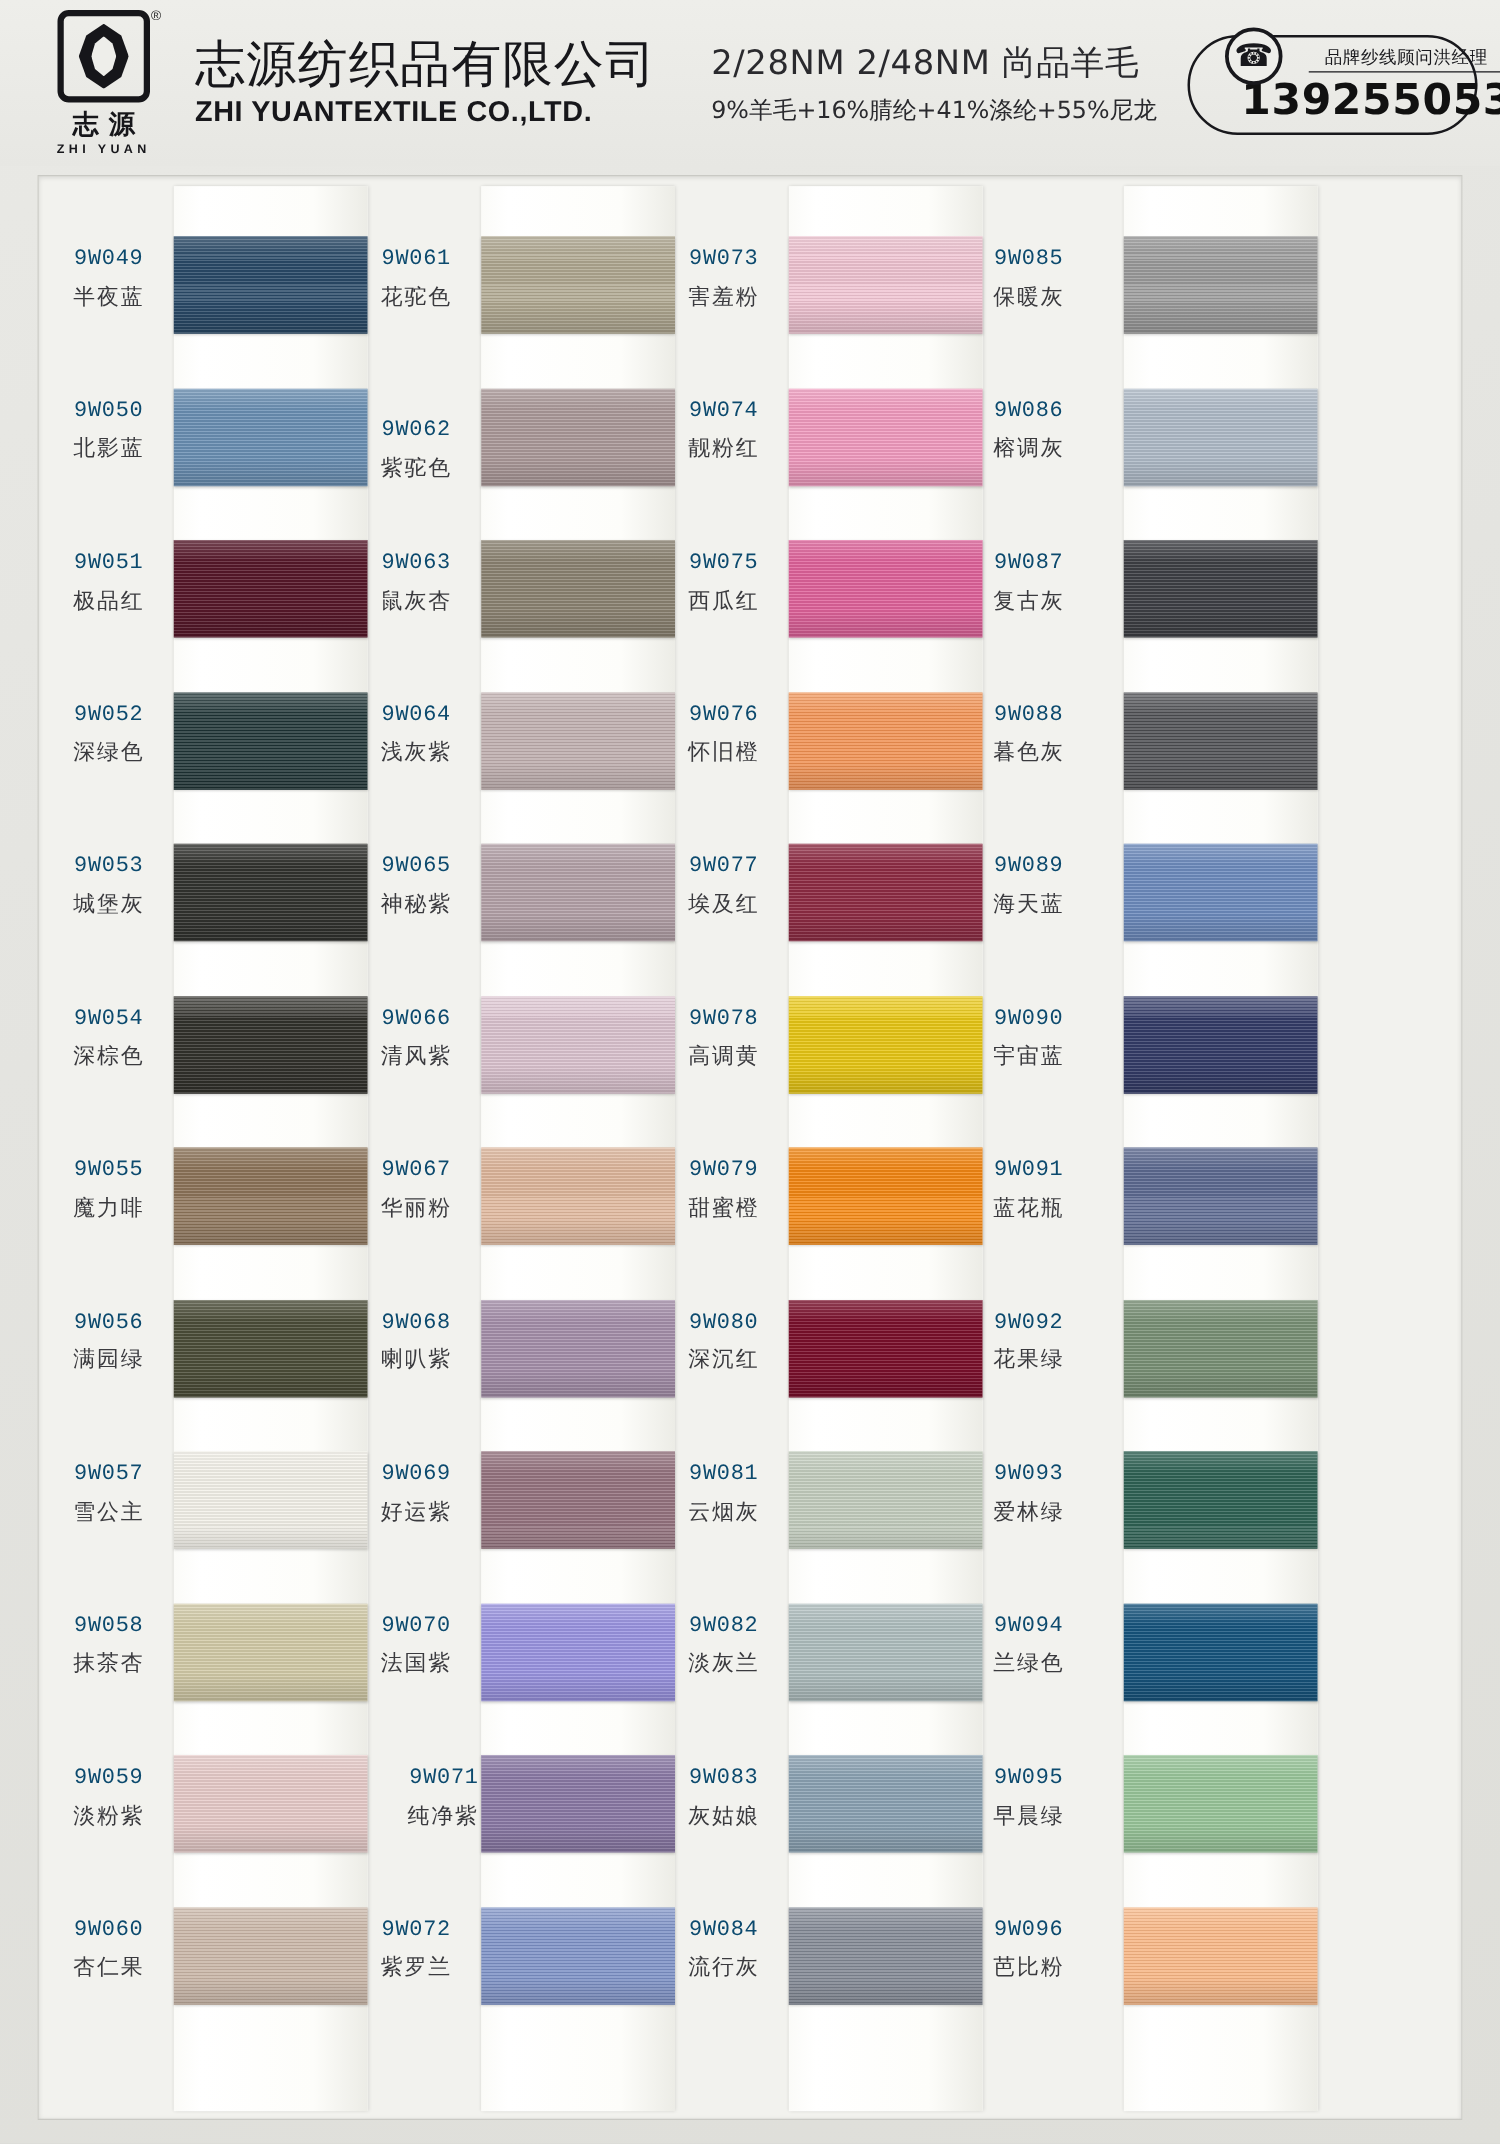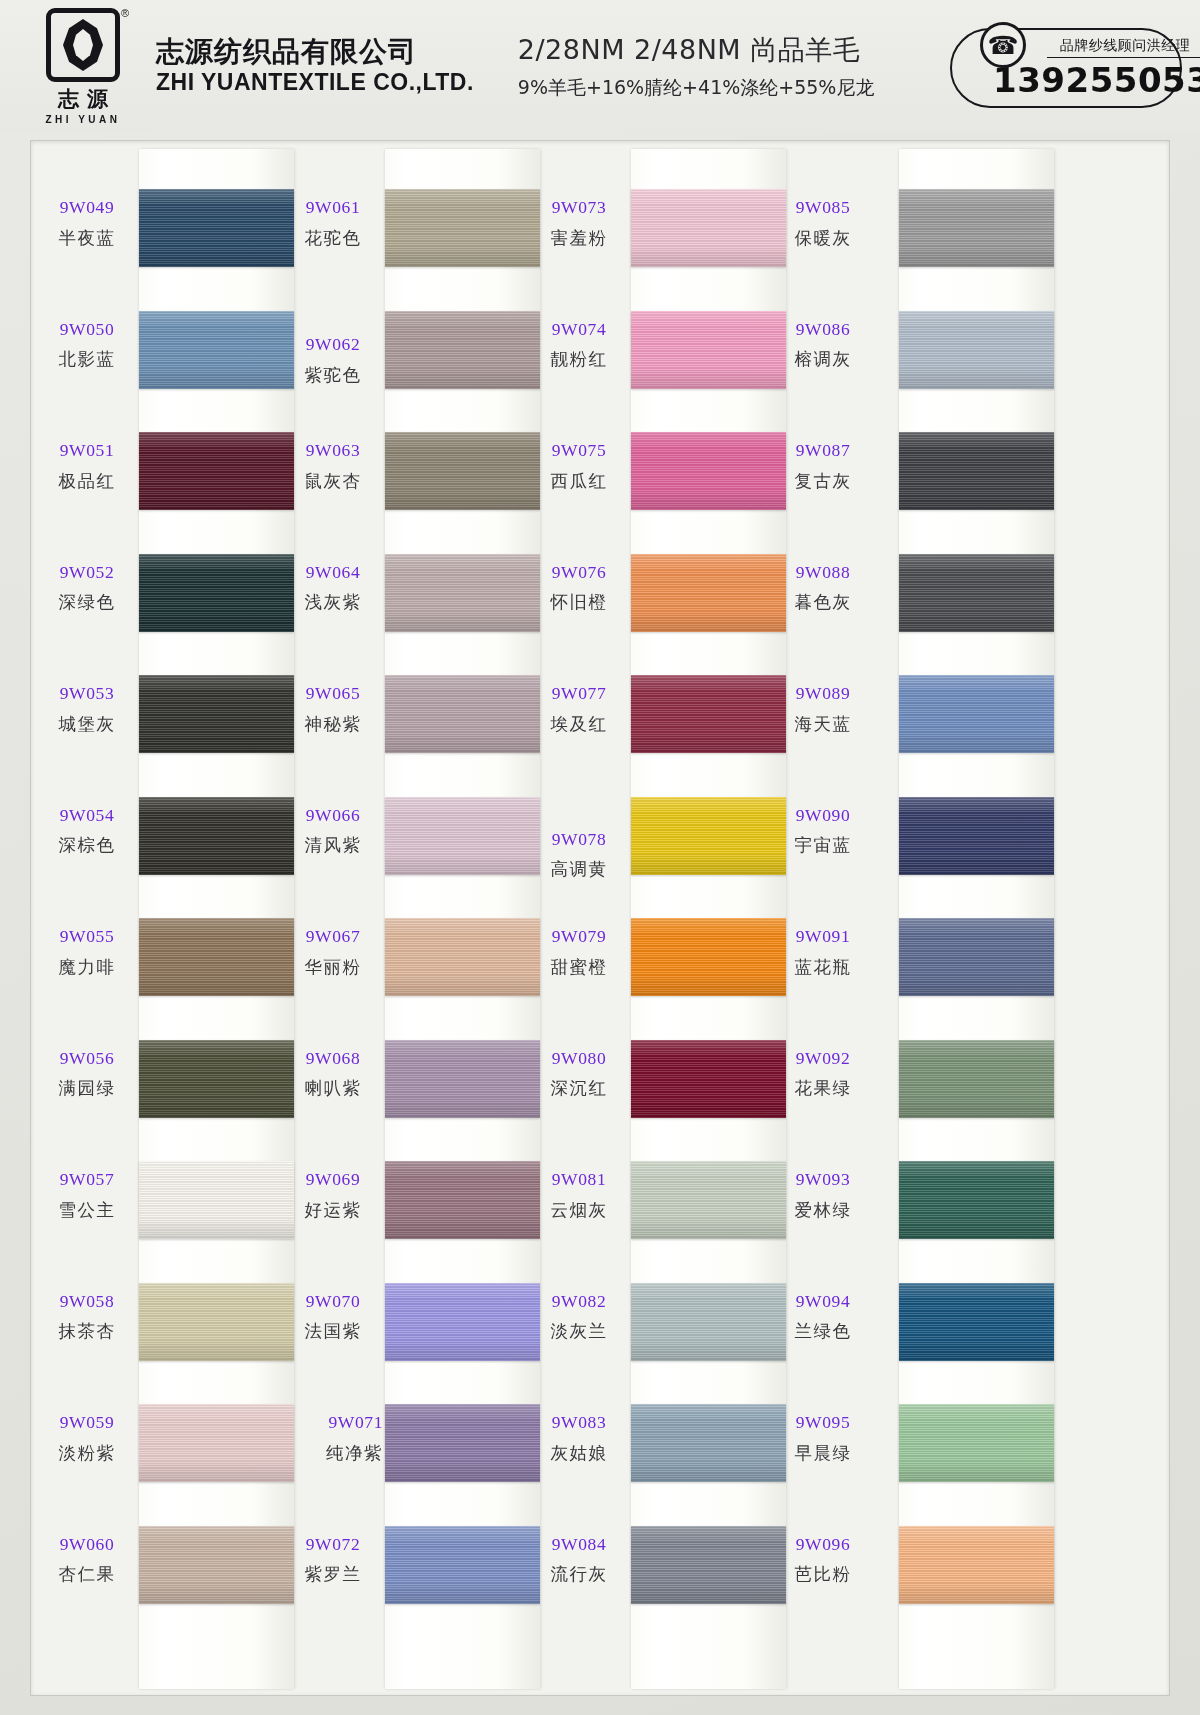--- a/index.html
+++ b/index.html
@@ -43,21 +43,21 @@
   .logo-reg { position:absolute; right:-14px; top:-6px; font-size:11px; color:#222; }
   .logo-cn {
     font-family:"DejaVu Sans",sans-serif; font-size:21px; font-weight:bold;
     letter-spacing:8px; color:#16161a; margin-top:3px; padding-left:8px;
   }
   .logo-en { font-size:10px; font-weight:bold; letter-spacing:3.5px; color:#16161a; margin-top:1px; }
 
   .company { margin-left:14px; display:flex; flex-direction:column; justify-content:center; }
   .company-cn {
     font-family:"DejaVu Sans",sans-serif;
-    font-size:28px; font-weight:bold; color:#17171b; letter-spacing:1px;
+    font-size:40px; font-weight:normal; color:#17171b; letter-spacing:1px;
     line-height:1.05;
   }
   .company-en {
     font-size:23px; font-weight:bold; color:#17171b;
     letter-spacing:0.5px; margin-top:3px;
   }
 
   .spec { margin-left:44px; display:flex; flex-direction:column; justify-content:center; }
   .spec-line1 {
     font-size:27px; color:#2a2a2e; letter-spacing:0.5px; white-space:nowrap;
@@ -128,22 +128,22 @@
     background:linear-gradient(180deg, rgba(255,255,255,.20) 0%, rgba(255,255,255,0) 22%,
        rgba(0,0,0,0) 72%, rgba(0,0,0,.13) 100%);
     pointer-events:none;
   }
 
   .lbl {
     position:absolute; width:100px; text-align:center;
     color:#3c3c40; line-height:1.0;
   }
   .lbl .code {
-    font-size:17.5px; letter-spacing:0.6px; color:#6d28d9;
-    font-family:Liberation Serif, serif;
+    font-size:17.5px; letter-spacing:0.6px; color:#0c4a6e;
+    font-family:Liberation Mono, monospace;
   }
   .lbl .name {
     font-size:17.5px; margin-top:13px; letter-spacing:1.5px; color:#3a3a3e;
     font-family:"DejaVu Sans",sans-serif;
   }
 </style>
 </head>
 <body>
 
 <div class="page">
@@ -389,21 +389,21 @@
           <div class="swatch" style="left: 600px; width: 155px; top: 534px; height: 78px;">
             <div class="yarn" style="background: rgb(143, 44, 68);"></div>
           </div>
           <div class="lbl" style="left: 498px; top: 544px;">
             <div class="code">9W077</div>
             <div class="name">埃及红</div>
           </div>
           <div class="swatch" style="left: 600px; width: 155px; top: 655.5px; height: 78px;">
             <div class="yarn" style="background: rgb(232, 199, 21);"></div>
           </div>
-          <div class="lbl" style="left: 498px; top: 665.5px; margin-top: 24px;">
+          <div class="lbl" style="left: 498px; top: 665.5px;">
             <div class="code">9W078</div>
             <div class="name">高调黄</div>
           </div>
           <div class="swatch" style="left: 600px; width: 155px; top: 777px; height: 78px;">
             <div class="yarn" style="background: rgb(243, 135, 19);"></div>
           </div>
           <div class="lbl" style="left: 498px; top: 787px;">
             <div class="code">9W079</div>
             <div class="name">甜蜜橙</div>
           </div>

